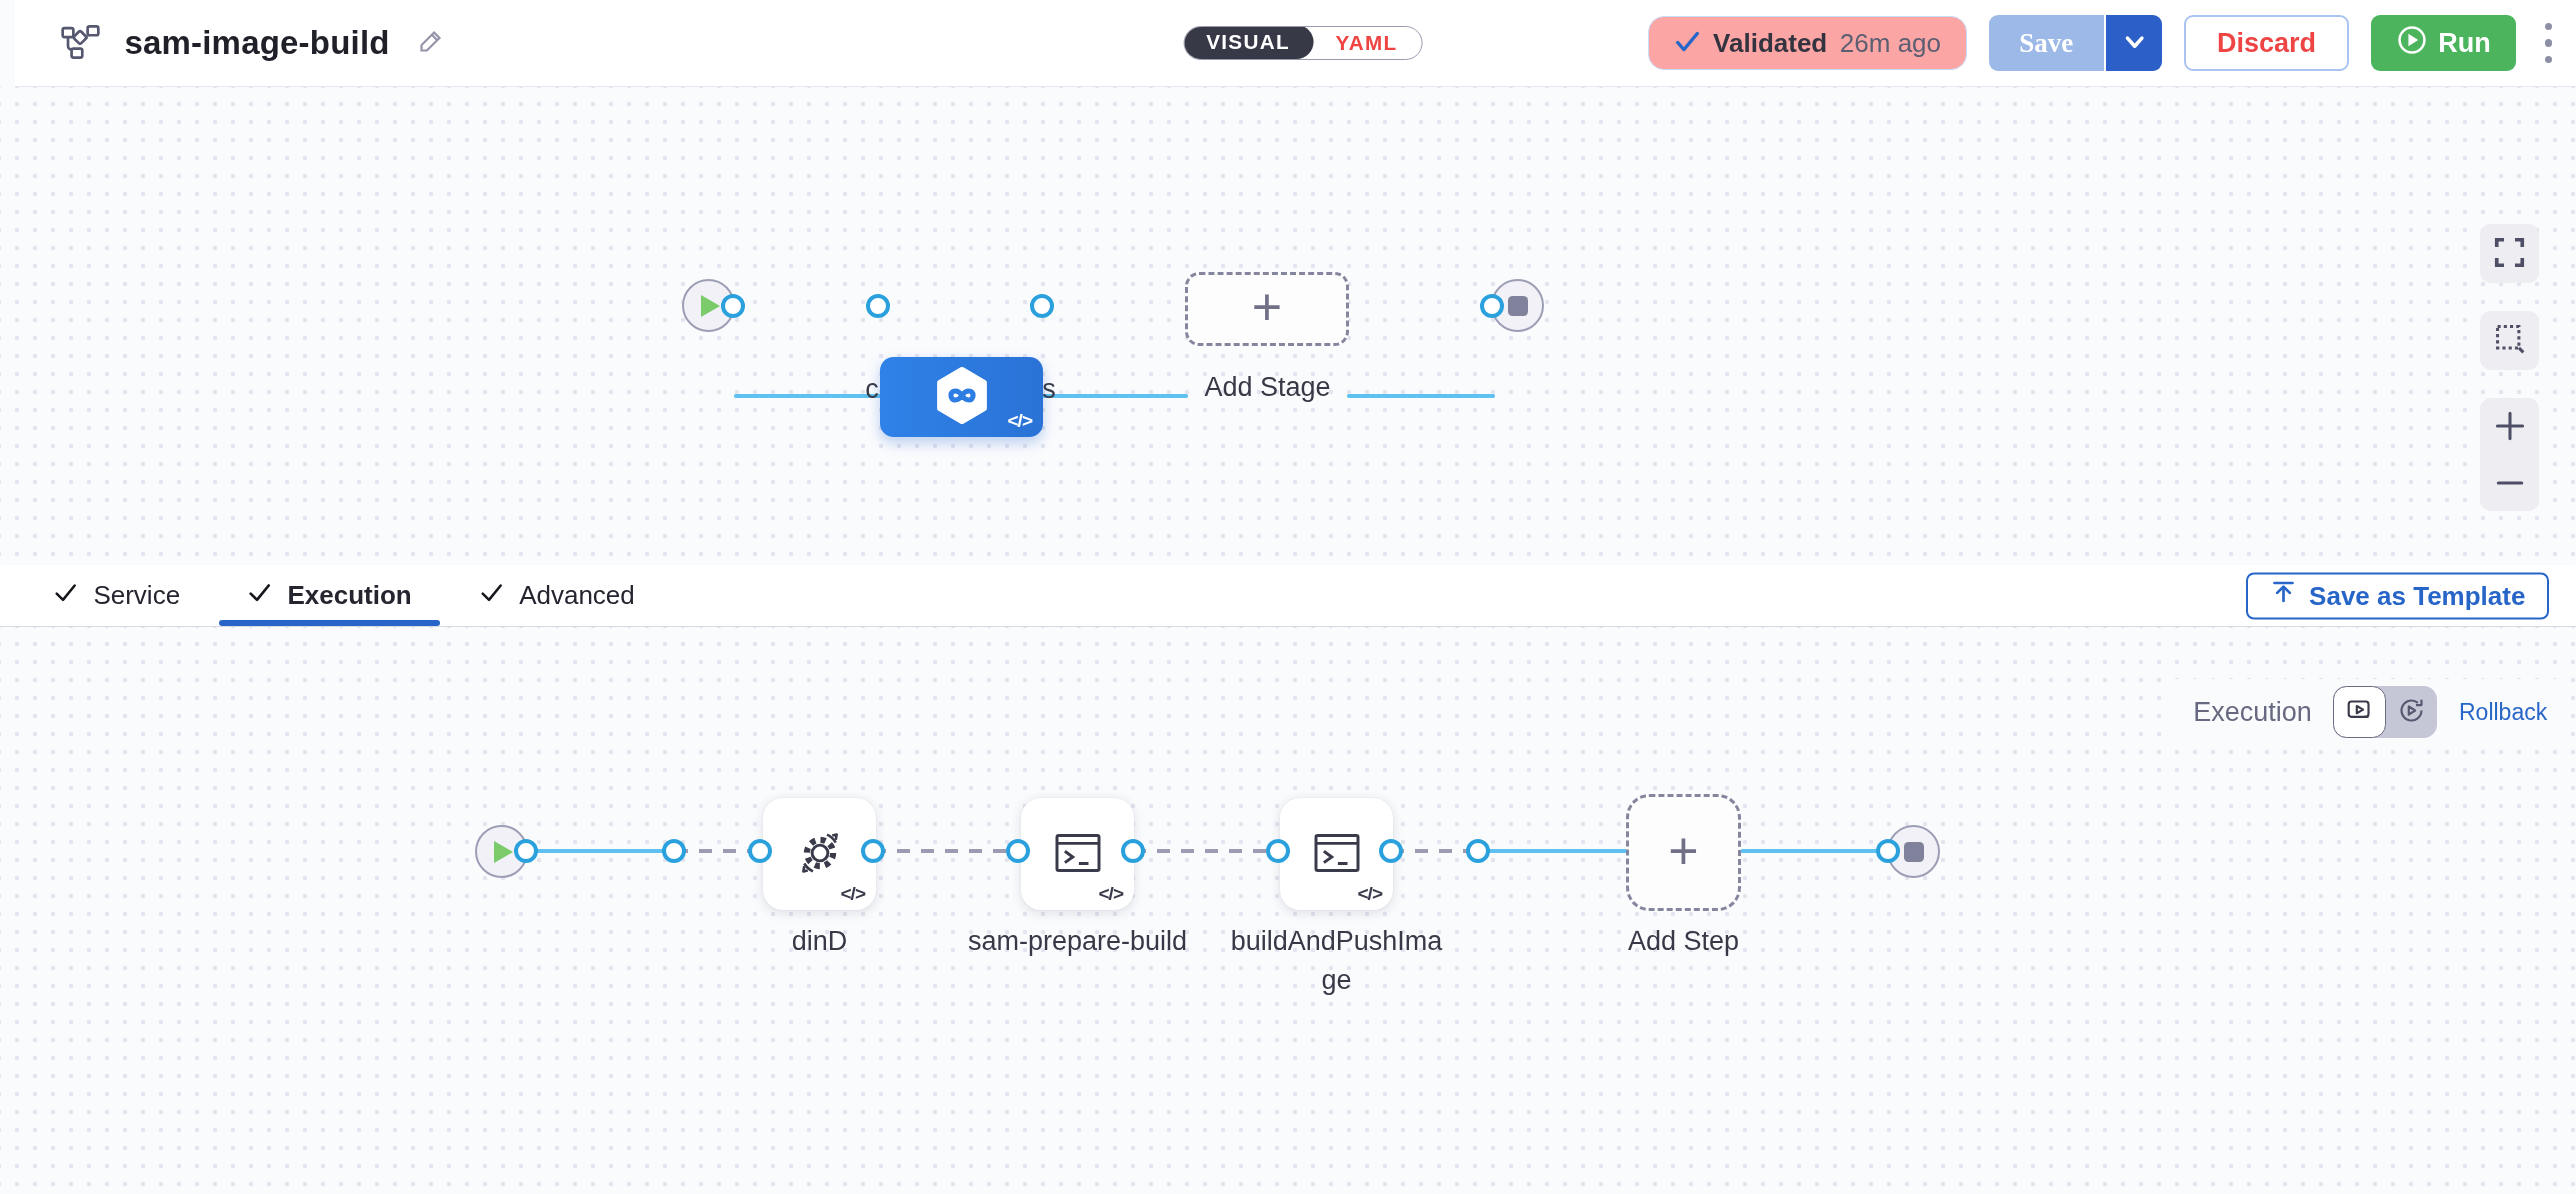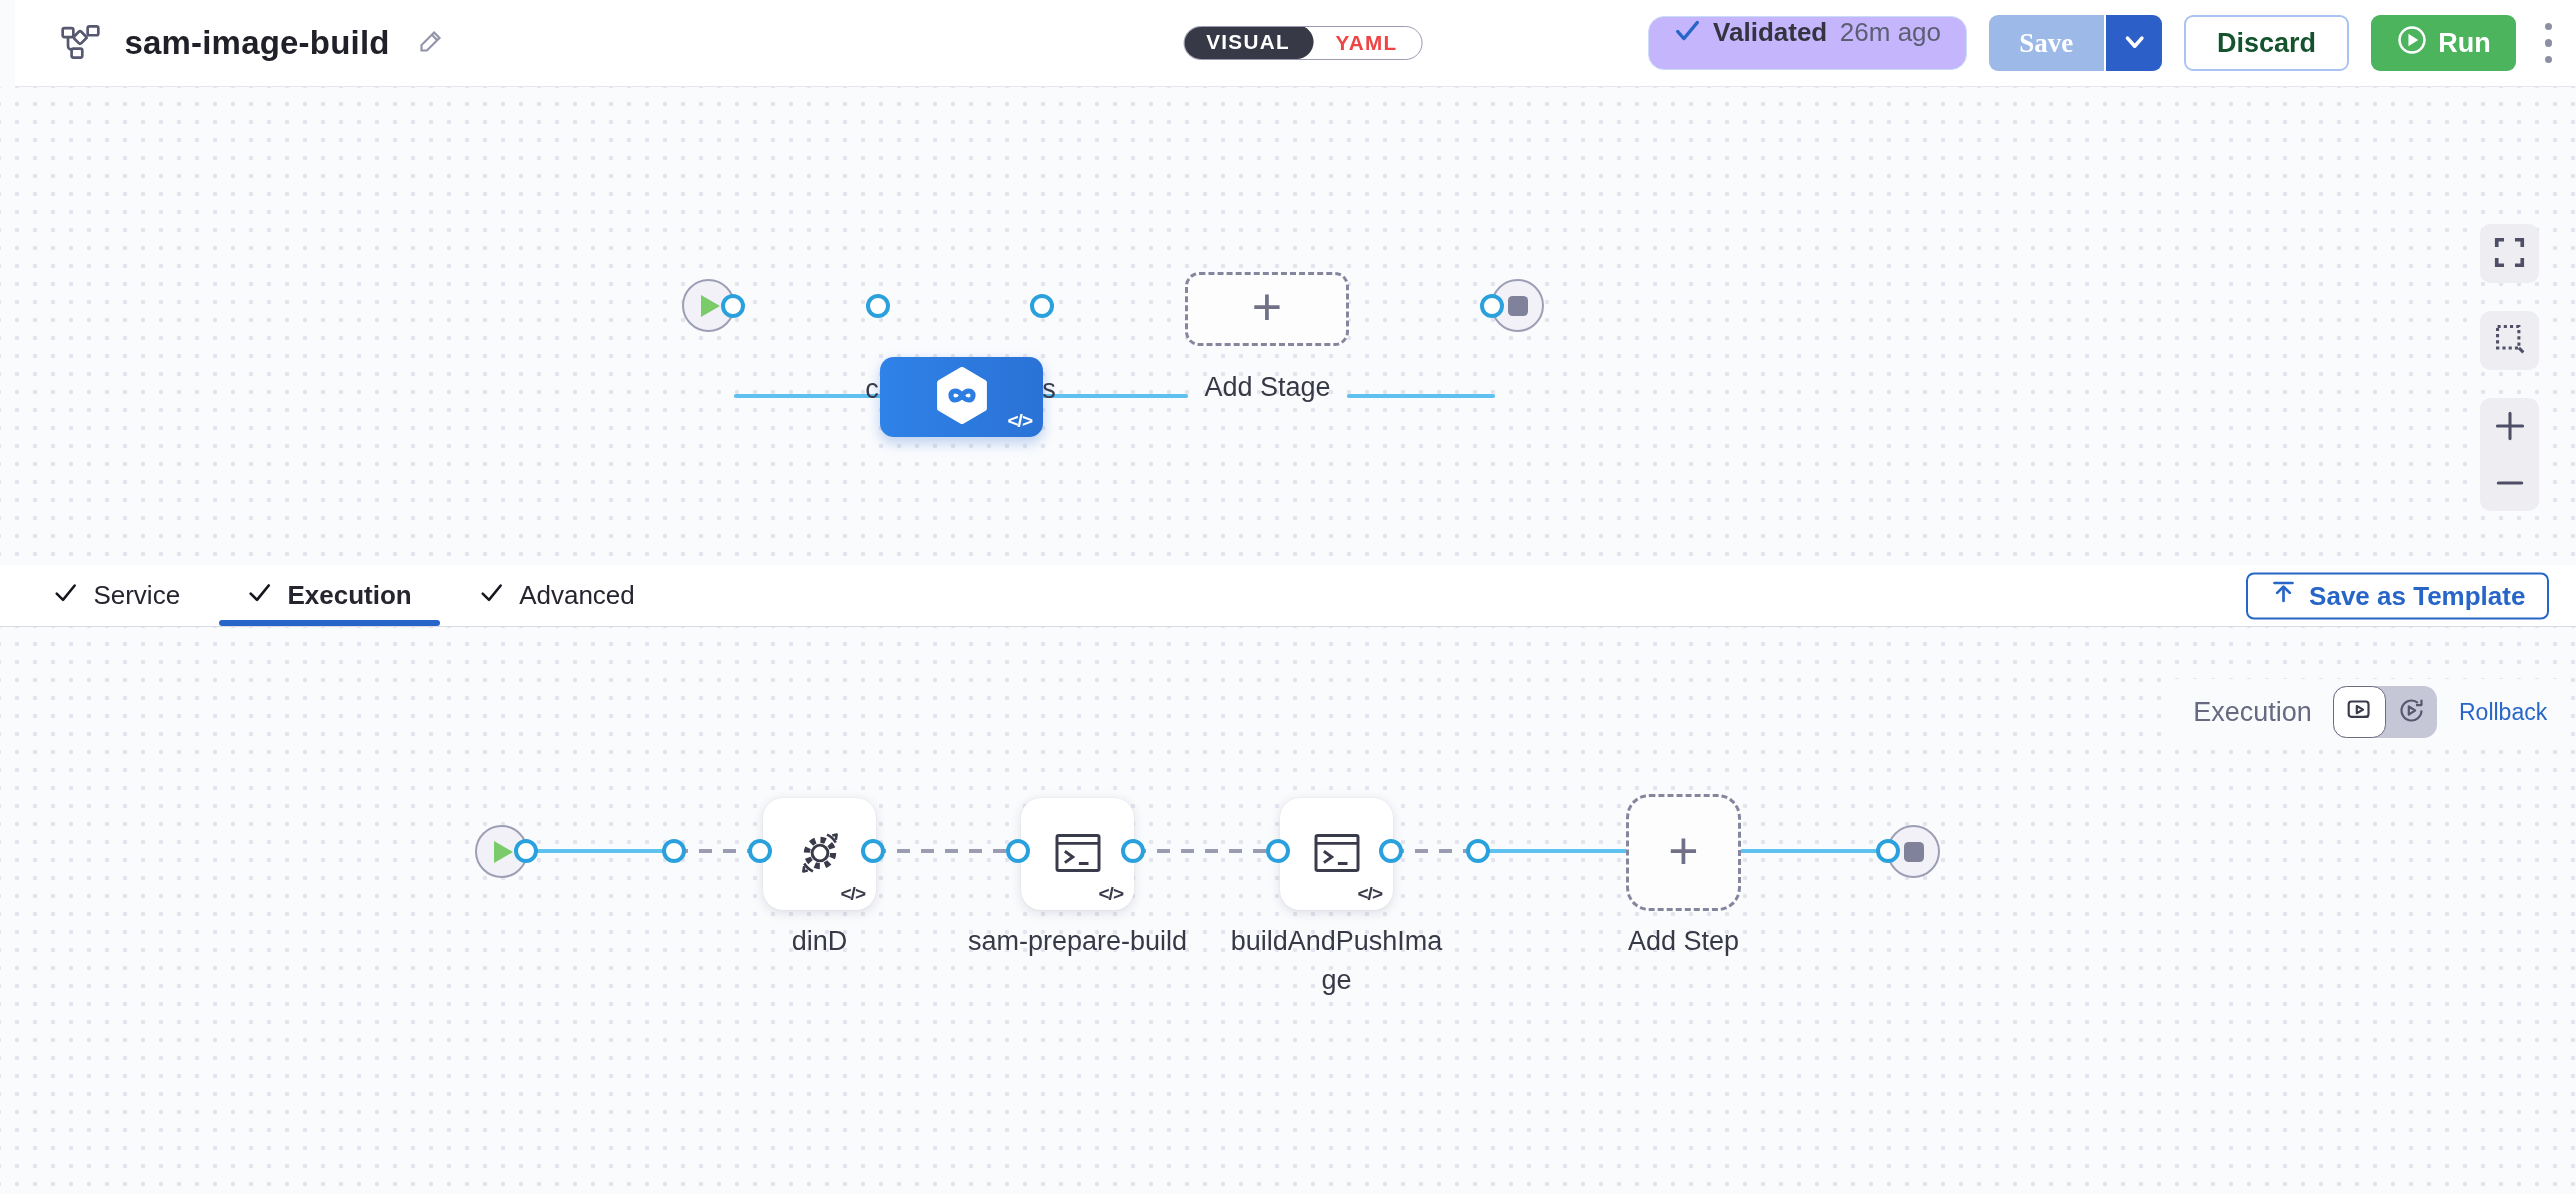--- a/index.html
+++ b/index.html
@@ -24,38 +24,38 @@
     border:1.8px solid #9a9bb1; background:#ffffff;
   }
   .mode-seg {
     min-width:110px; padding:0 23.4px; display:flex; align-items:center; justify-content:center;
     font-size:20.7px; font-weight:bold; letter-spacing:1.3px; cursor:pointer; border:none; background:transparent;
     color:#ef4444;
   }
   .mode-seg.active { background:#383946; color:#ffffff; border-radius:20px; margin:-1.8px; height:34px; }
   .hdr-right { margin-left:auto; display:flex; align-items:center; gap:21.6px; padding-right:32px; }
   .validated-pill {
-    display:flex; align-items:flex-start; gap:12.6px; height:54px; padding:0 25px;
-    border:1.8px solid #c9ddf8; border-radius:16px; background:#c4b5fd;
+    display:flex; align-items:center; gap:12.6px; height:54px; padding:0 25px;
+    border:1.8px solid #c9ddf8; border-radius:16px; background:#fca5a5;
   }
   .validated-label { font-size:26px; font-weight:bold; color:#33343f; }
   .validated-time  { font-size:26px; color:#5c5e72; }
   .save-split { display:flex; height:56px; border-radius:9px; overflow:hidden; }
   .save-main {
     width:115px; background:#9db9e8; color:#ffffff; font-size:27px; font-weight:bold;
     border:none; cursor:default; display:flex; align-items:center; justify-content:center;font-family:Liberation Serif, serif;
   }
   .save-divider { width:2.7px; background:#ffffff; }
   .save-caret {
     width:56px; background:#2c5fc7; border:none; cursor:pointer;
     display:flex; align-items:center; justify-content:center;
   }
   .discard-btn {
     height:56px; padding:0 31px; background:#ffffff; border:2.2px solid #a9c4f2; border-radius:9px;
-    color:#14532d; font-size:27px; font-weight:bold; cursor:pointer;
+    color:#ef4444; font-size:27px; font-weight:bold; cursor:pointer;
   }
   .run-btn {
     height:56px; padding:0 25px; background:#4bb45c; border:none; border-radius:9px;
     color:#ffffff; font-size:27px; font-weight:bold; cursor:pointer;
     display:flex; align-items:center; gap:10.8px;
   }
   .kebab { background:none; border:none; cursor:pointer; display:flex; flex-direction:column; gap:9px; padding:7.2px; }
   .kebab i { width:7.2px; height:7.2px; border-radius:50%; background:#8d8fa5; }
 
   

